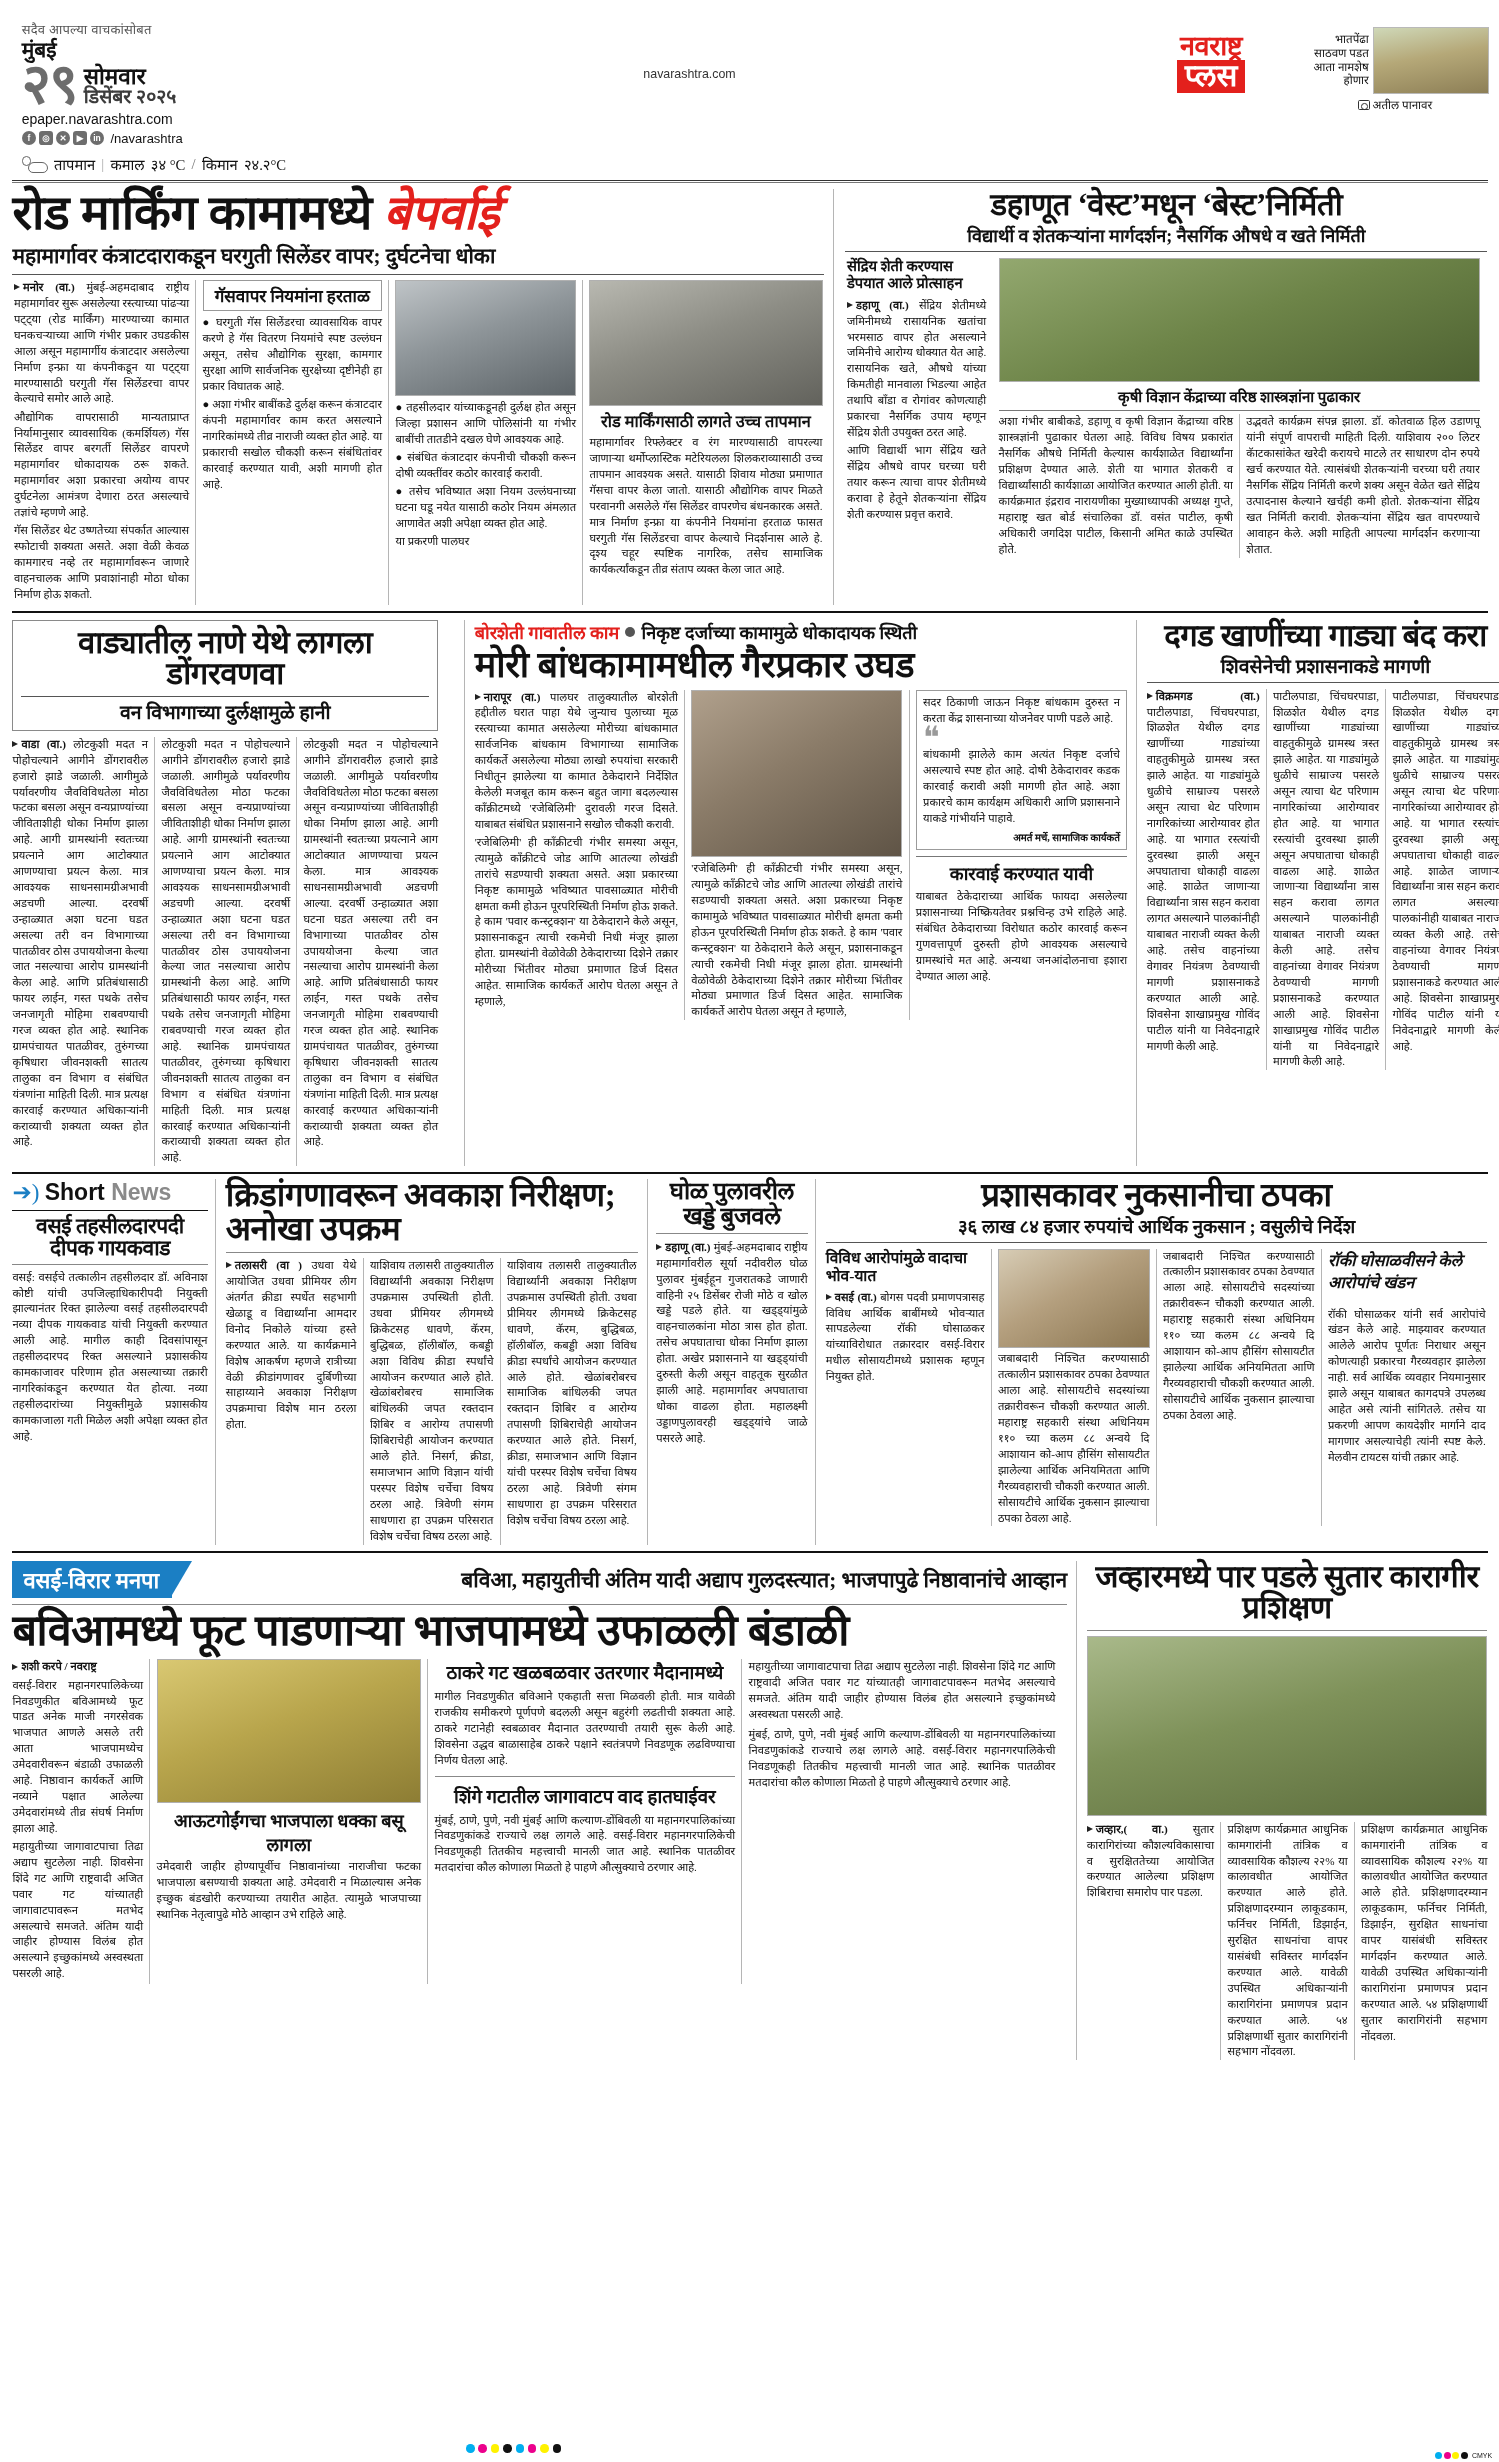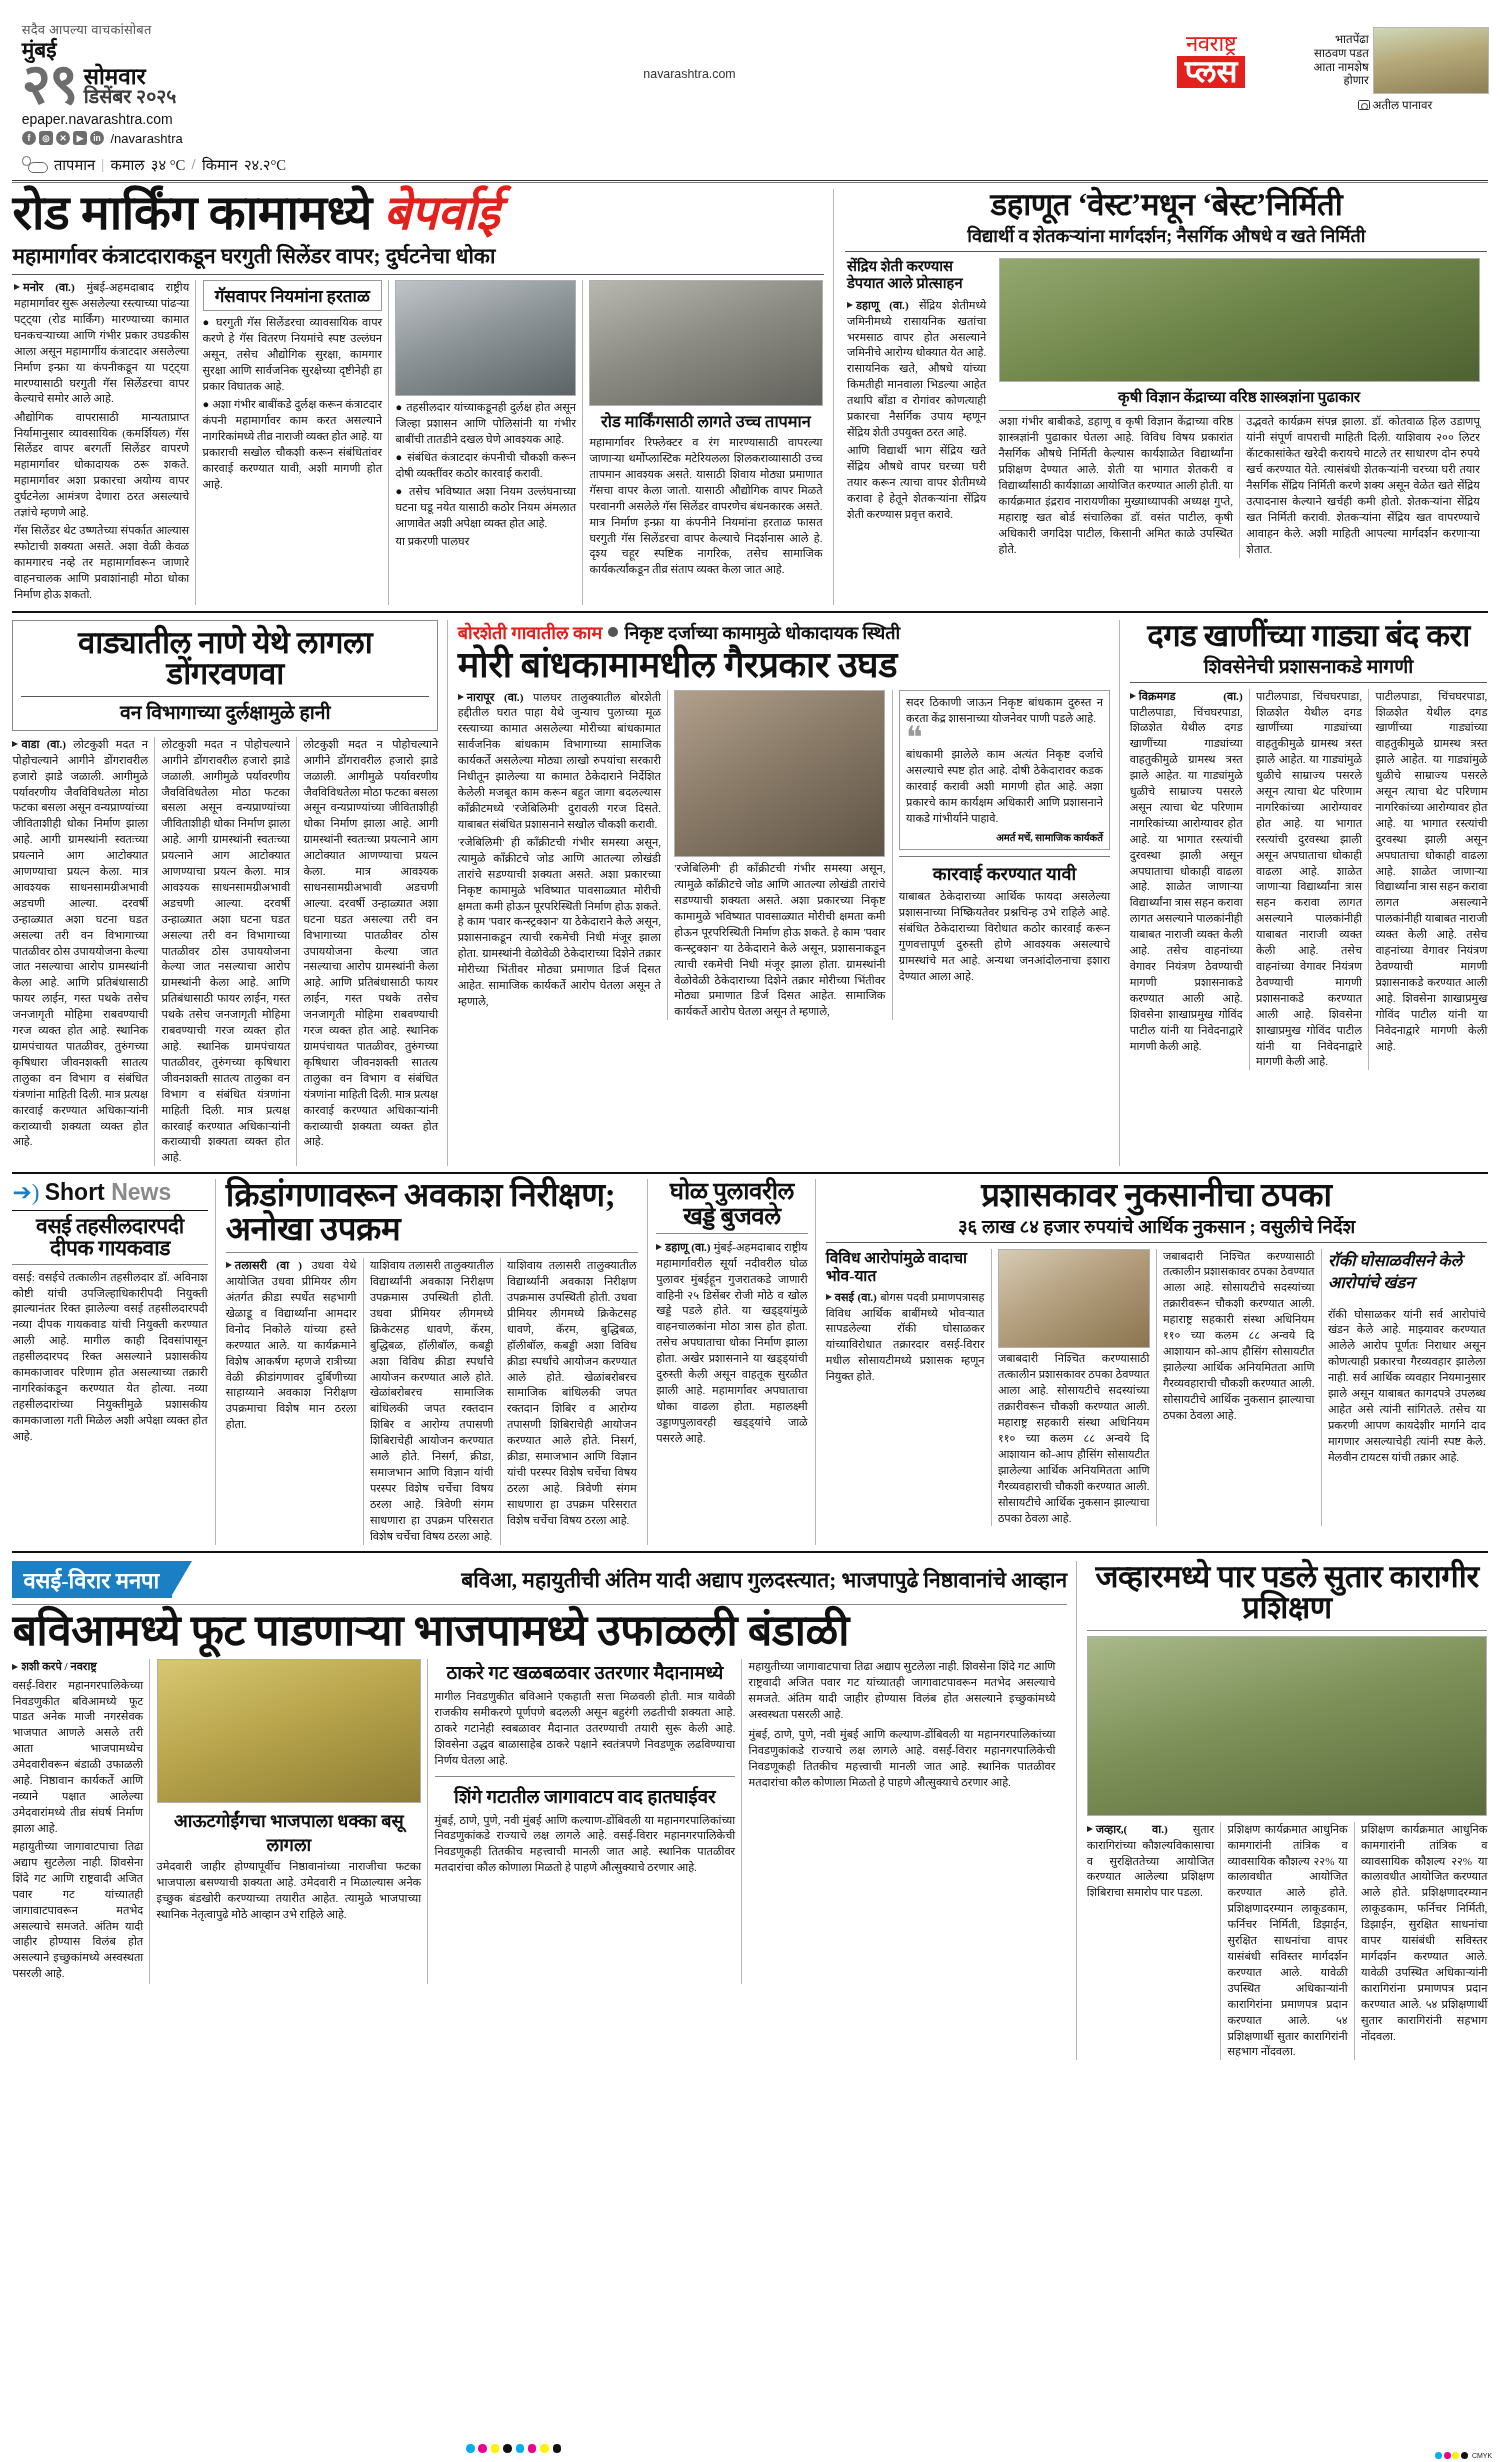--- a/index.html
+++ b/index.html
@@ -31,21 +31,21 @@
            align-items: center; justify-content: center; font-weight: bold; }
   .sicon.sq { border-radius: 3.1px; }
   .shandle { font-size: 13px; font-family: "Liberation Sans", sans-serif; margin-left: 3.9px; }
 
   .mh-title { flex: 1; text-align: center; padding-top: 22px; position: relative; }
   .bigtitle { font-size: 87px; font-weight: bold; letter-spacing: -1.6px; line-height: .95;
               font-family: "Liberation Serif", serif; color: #1b1b1b; }
   .site { font-size: 12.4px; font-family: "Liberation Sans", sans-serif; color: #333; margin-top: 34px; }
 
   .mh-logo { width: 183px; padding-top: 23px; text-align: center; }
-  .nav-red { color: #e3201c; font-size: 22px; font-weight: normal; line-height: .92; letter-spacing: -0.4px; }
+  .nav-red { color: #e3201c; font-size: 27px; font-weight: bold; line-height: .92; letter-spacing: -0.4px; }
   .plus-box { background: #e3201c; color: #fff; font-size: 31px; font-weight: bold;
               display: inline-block; padding: 0 7.8px; line-height: 1.05; margin-top: 1.6px; }
 
   .mh-photo { width: 185px; padding-top: 15.5px; display: flex; flex-direction: column; align-items: center; }
   .mh-photo .pbox { width: 116px; height: 67px; background: linear-gradient(170deg,#cfd8b8 0%,#b5a878 45%,#8d7f56 100%);
                     border: 0.8px solid #b9b9b9; }
   .mh-photo-row { display: flex; align-items: flex-start; gap: 4.7px; }
   .mh-cap-left { font-size: 11.6px; line-height: 1.2; text-align: right; width: 68px; padding-top: 6.2px; }
 
   .byline-pill { font-size: 11.6px; display: flex; align-items: center; gap: 3.1px; margin-top: 3.9px; }
@@ -259,21 +259,21 @@
         </div>
         <div class="col vsep" style="width:144px;">
           <div class="body-txt">लोटकुशी मदत न पोहोचल्याने आगीने डोंगरावरील हजारो झाडे जळाली. आगीमुळे पर्यावरणीय जैवविविधतेला मोठा फटका बसला असून वन्यप्राण्यांच्या जीविताशीही धोका निर्माण झाला आहे. आगी ग्रामस्थांनी स्वतःच्या प्रयत्नाने आग आटोक्यात आणण्याचा प्रयत्न केला. मात्र आवश्यक साधनसामग्रीअभावी अडचणी आल्या. दरवर्षी उन्हाळ्यात अशा घटना घडत असल्या तरी वन विभागाच्या पातळीवर ठोस उपाययोजना केल्या जात नसल्याचा आरोप ग्रामस्थांनी केला आहे. आणि प्रतिबंधासाठी फायर लाईन, गस्त पथके तसेच जनजागृती मोहिमा राबवण्याची गरज व्यक्त होत आहे. स्थानिक ग्रामपंचायत पातळीवर, तुरुंगच्या कृषिधारा जीवनशक्ती सातत्य तालुका वन विभाग व संबंधित यंत्रणांना माहिती दिली. मात्र प्रत्यक्ष कारवाई करण्यात अधिकाऱ्यांनी कराव्याची शक्यता व्यक्त होत आहे.</div>
         </div>
         <div class="col vsep" style="width:144px; padding-right:0;">
           <div class="body-txt">लोटकुशी मदत न पोहोचल्याने आगीने डोंगरावरील हजारो झाडे जळाली. आगीमुळे पर्यावरणीय जैवविविधतेला मोठा फटका बसला असून वन्यप्राण्यांच्या जीविताशीही धोका निर्माण झाला आहे. आगी ग्रामस्थांनी स्वतःच्या प्रयत्नाने आग आटोक्यात आणण्याचा प्रयत्न केला. मात्र आवश्यक साधनसामग्रीअभावी अडचणी आल्या. दरवर्षी उन्हाळ्यात अशा घटना घडत असल्या तरी वन विभागाच्या पातळीवर ठोस उपाययोजना केल्या जात नसल्याचा आरोप ग्रामस्थांनी केला आहे. आणि प्रतिबंधासाठी फायर लाईन, गस्त पथके तसेच जनजागृती मोहिमा राबवण्याची गरज व्यक्त होत आहे. स्थानिक ग्रामपंचायत पातळीवर, तुरुंगच्या कृषिधारा जीवनशक्ती सातत्य तालुका वन विभाग व संबंधित यंत्रणांना माहिती दिली. मात्र प्रत्यक्ष कारवाई करण्यात अधिकाऱ्यांनी कराव्याची शक्यता व्यक्त होत आहे.</div>
         </div>
       </div>
     </div>
 
-    <div class="vsep" style="width:672px; padding:0 9.3px;">
+    <div class="vsep" style="width:672px; padding:0 9.3px;margin-left:17px;">
       <div style="display:flex; align-items:center; gap:6.2px;">
         <span class="kicker-red" style="font-size:18px;">बोरशेती गावातील काम</span>
         <span style="width:10px;height:10px;border-radius:50%;background:#555;display:inline-block;"></span>
         <span style="font-weight:bold; font-size:18px;">निकृष्ट दर्जाच्या कामामुळे धोकादायक स्थिती</span>
       </div>
       <div class="hl-main" style="font-size:36px; margin-top:3.1px;">मोरी बांधकामामधील गैरप्रकार उघड</div>
 
       <div class="cols" style="margin-top:6.2px;">
         <div class="col" style="width:210px; padding-left:0;">
           <div class="body-txt">

